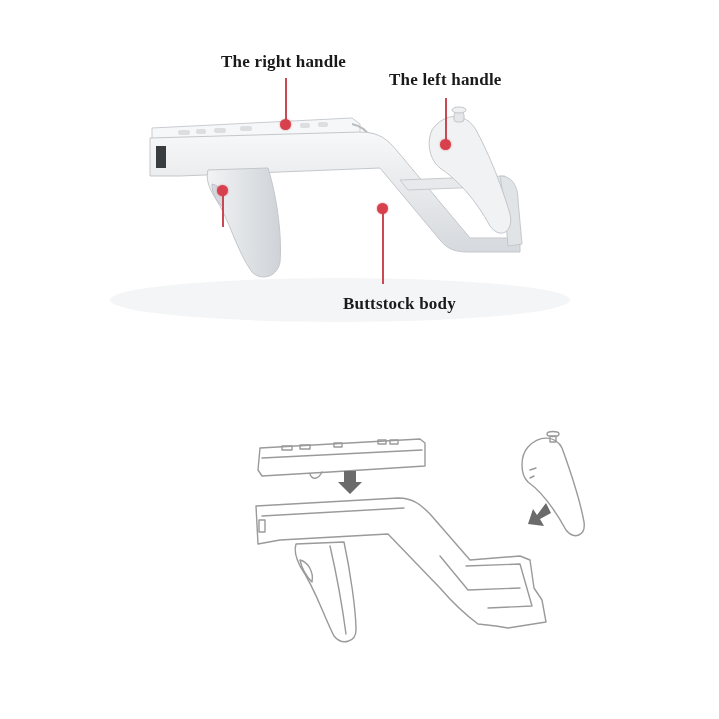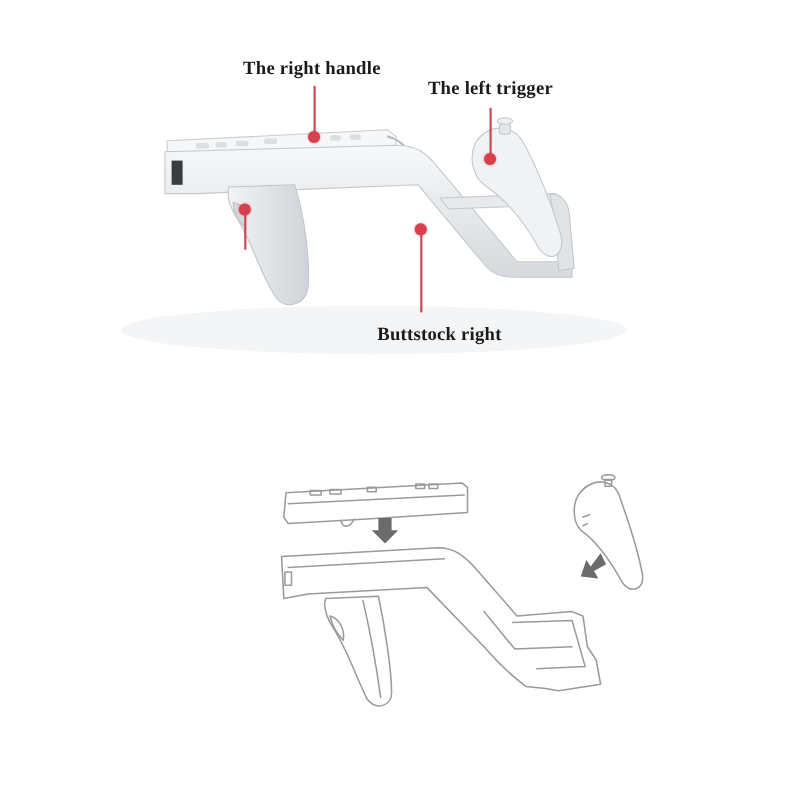--- a/index.html
+++ b/index.html
@@ -79,28 +79,28 @@
 
     <path d="M208 170 L268 168 C278 200 282 240 280 262 C278 276 262 282 252 272 C236 250 230 220 214 196 C208 186 206 178 208 170 Z" fill="url(#gripGrad)" stroke="#c3c7cb" stroke-width="1"></path>
 
     <path d="M212 184 C222 186 226 196 222 206 C216 200 212 194 212 184 Z" fill="#d5d8dc" stroke="#bfc2c6"></path>
   </svg>
 
   <div class="label" style="left:221px; top:52px;">The right handle</div>
   <div class="leader" style="left:285px; top:78px; height:44px;"></div>
   <div class="dot" style="left:280px; top:119px;"></div>
 
-  <div class="label" style="left:389px; top:70px;">The left trigger</div>
+  <div class="label" style="left:389px; top:70px;">The left handle</div>
   <div class="leader" style="left:445px; top:98px; height:44px;"></div>
   <div class="dot" style="left:440px; top:139px;"></div>
 
   <div class="leader" style="left:222px; top:195px; height:32px;"></div>
   <div class="dot" style="left:217px; top:185px;"></div>
 
-  <div class="label" style="left:343px; top:294px;">Buttstock right</div>
+  <div class="label" style="left:343px; top:294px;">Buttstock body</div>
   <div class="leader" style="left:382px; top:212px; height:72px;"></div>
   <div class="dot" style="left:377px; top:203px;"></div>
 
   <svg width="719" height="719" viewBox="0 0 719 719" style="pointer-events:none;">
     <g fill="none" stroke="#9a9a9a" stroke-width="1.4" stroke-linejoin="round" stroke-linecap="round">
 
       <path d="M260 448 L420 439 L425 443 L425 466 L330 472 L262 476 L258 470 Z" fill="#ffffff"></path>
       <path d="M262 458 L422 450"></path>
       <path d="M310 474 C312 480 318 480 322 472"></path>
       <rect x="282" y="446" width="10" height="4"></rect>

